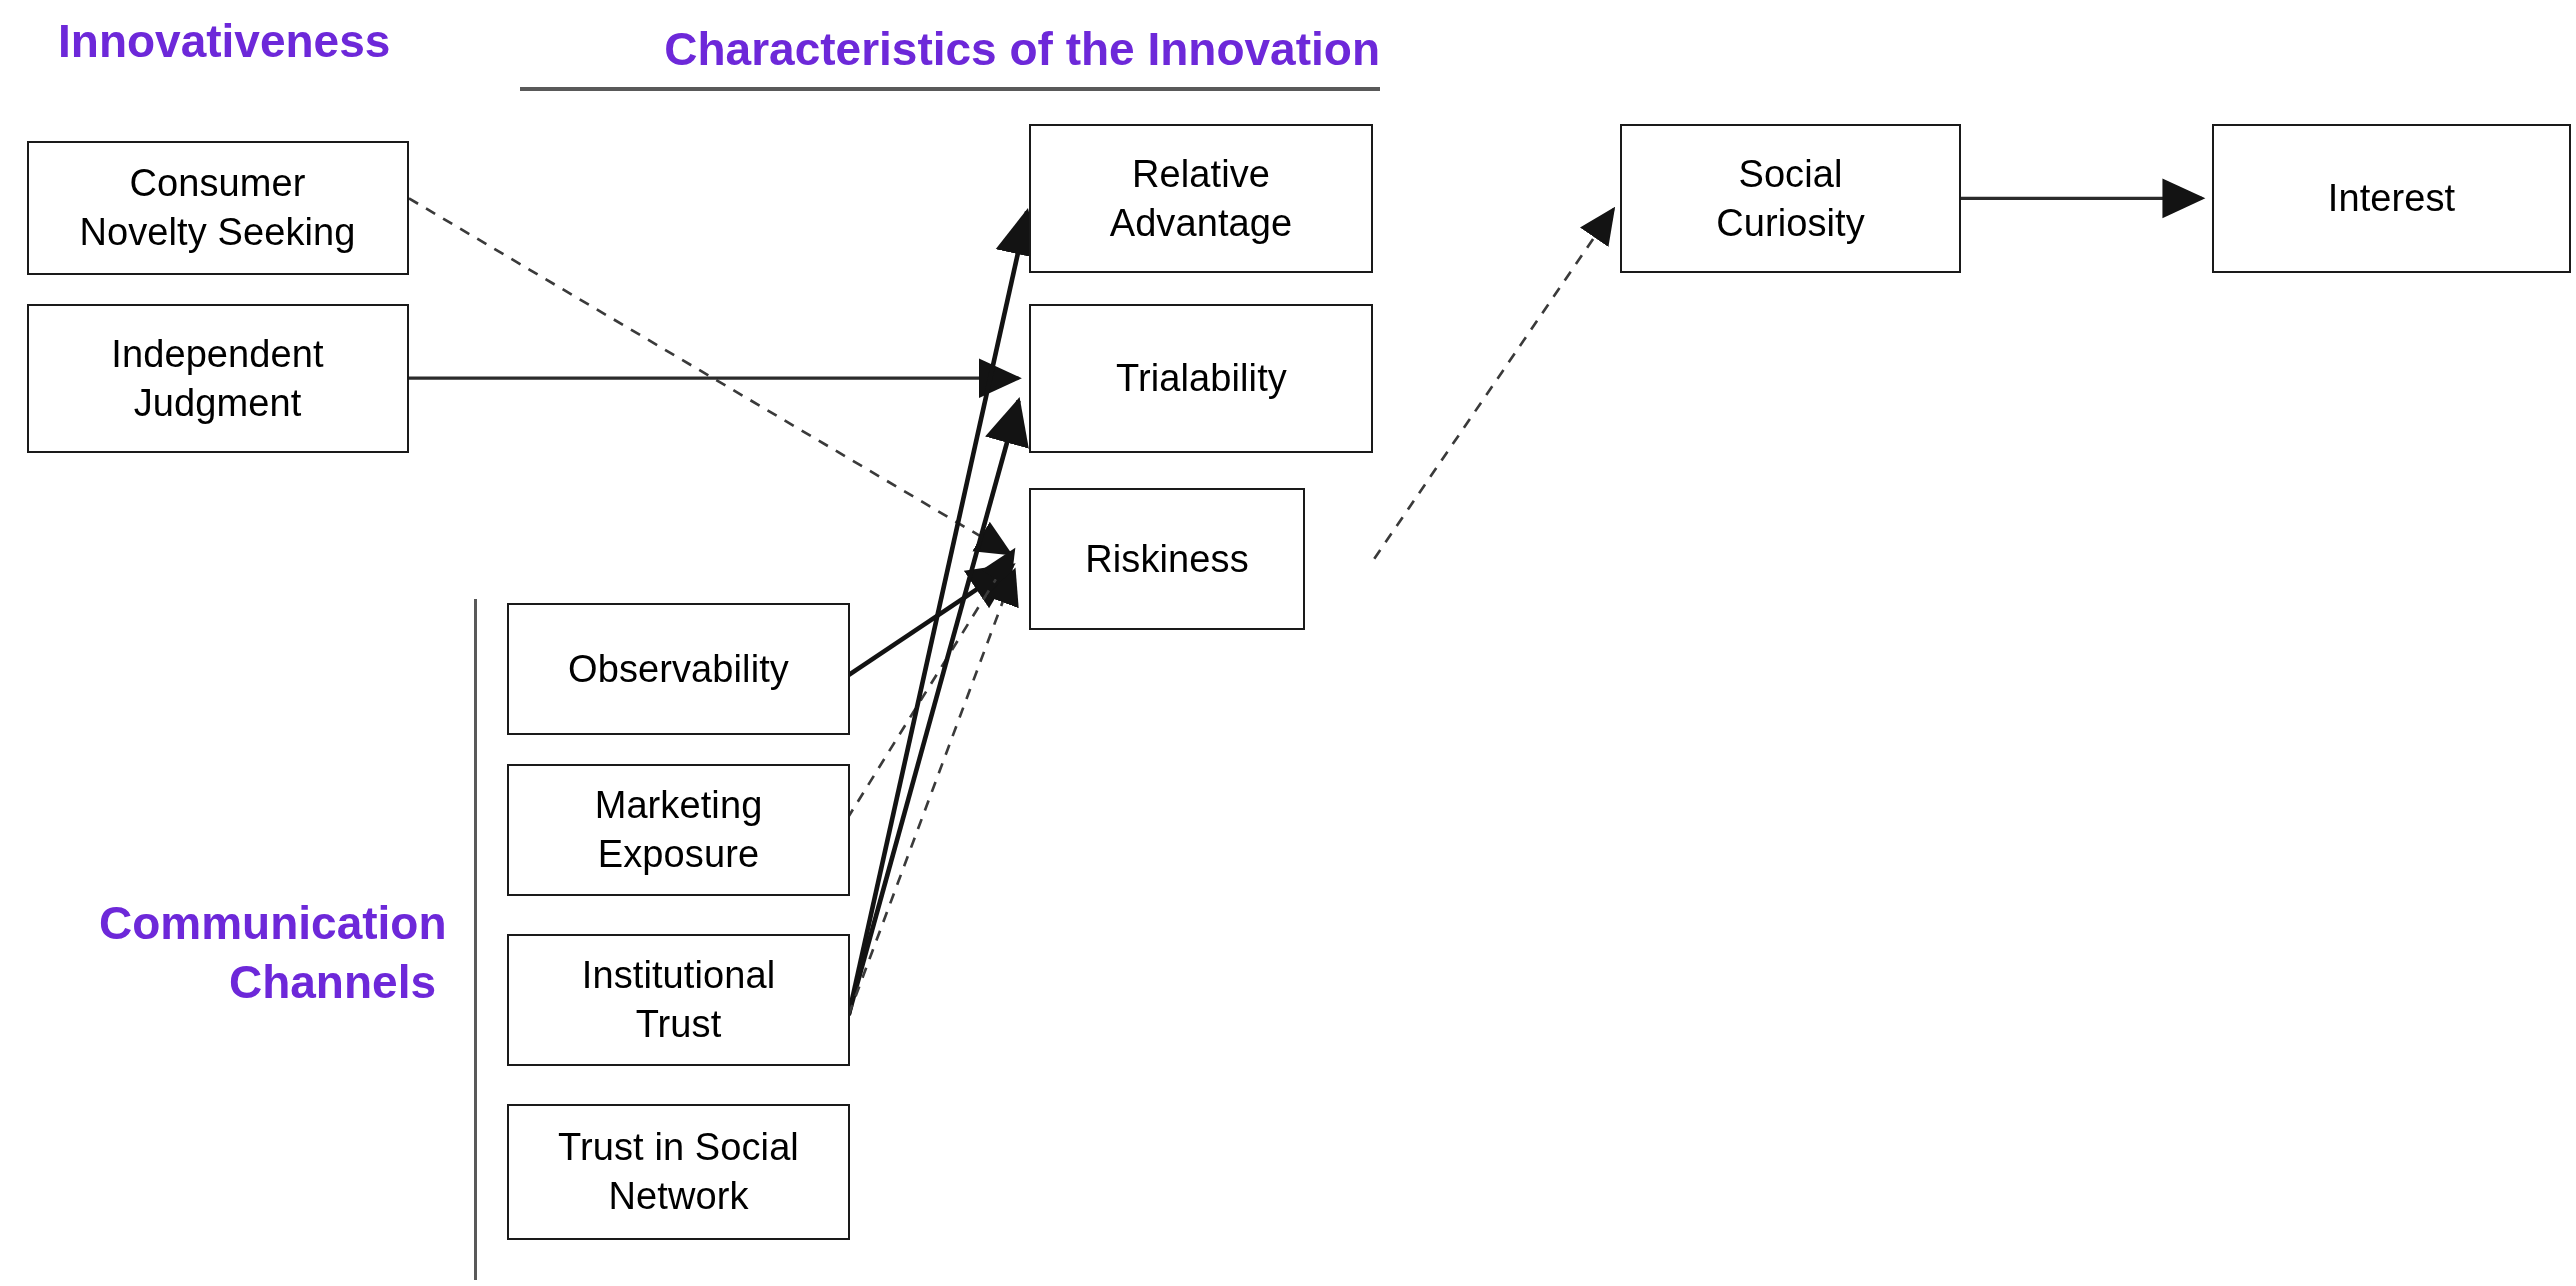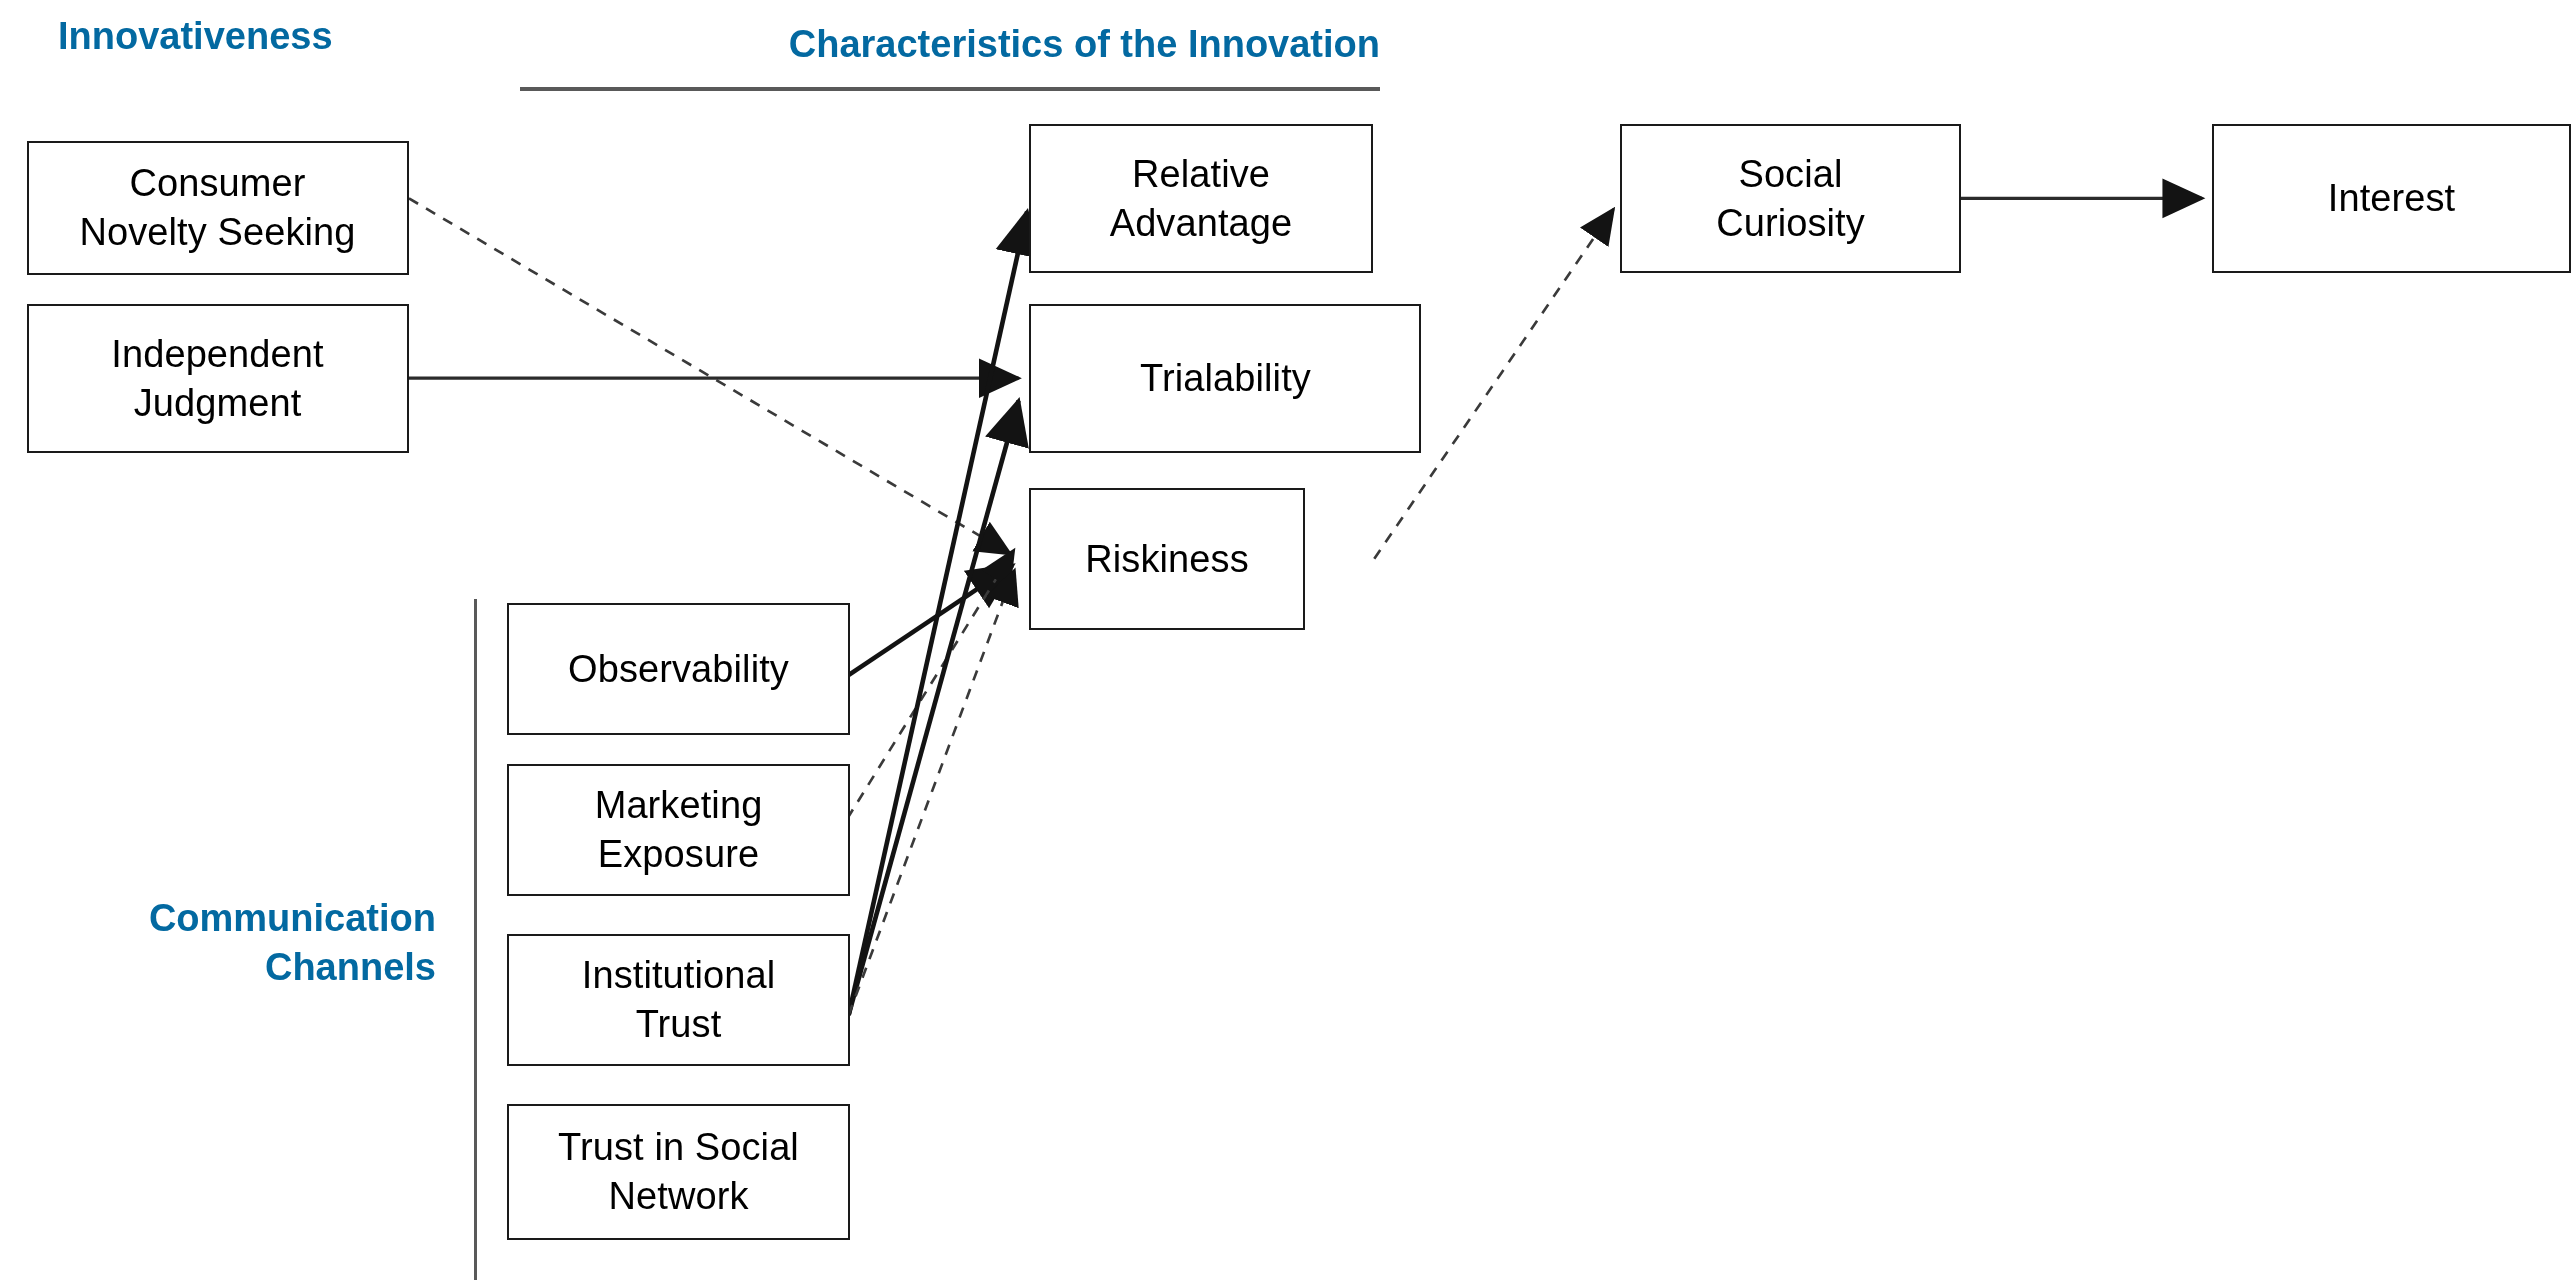--- a/index.html
+++ b/index.html
@@ -29,23 +29,23 @@
     font-size: 38px;
     line-height: 1.28;
     font-weight: 400;
     z-index: 3;
     padding: 0 8px;
     white-space: pre-line;
     letter-spacing: 0.1px;
   }
   .group-label {
     position: absolute;
-    color: #0369a1;
+    color: #6d28d9;
     font-weight: bold;
-    font-size: 38px;
+    font-size: 46px;
     line-height: 1.28;
     white-space: pre-line;
     z-index: 4;
   }
   .group-label.center { text-align: center; }
   .group-label.right  { text-align: right; }
   .rule-h {
     position: absolute;
     background: #595959;
     z-index: 2;
@@ -131,21 +131,21 @@
 
   <div class="node" style="left:26.5px; top:141px; width:382px; height:134px;">Consumer
 Novelty Seeking</div>
 
   <div class="node" style="left:26.5px; top:304px; width:382px; height:149px;">Independent
 Judgment</div>
 
   <div class="node" style="left:1029px; top:124px; width:344px; height:149px;">Relative
 Advantage</div>
 
-  <div class="node" style="left:1029px; top:304px; width:392px; height:149px;padding-left:9px;">Trialability</div>
+  <div class="node" style="left:1029px; top:304px; width:344px; height:149px;padding-left:9px;">Trialability</div>
 
   <div class="node" style="left:1029px; top:488px; width:276px; height:142px;">Riskiness</div>
 
   <div class="node" style="left:507px; top:603px; width:343px; height:132px;">Observability</div>
 
   <div class="node" style="left:507px; top:764px; width:343px; height:132px;">Marketing
 Exposure</div>
 
   <div class="node" style="left:507px; top:1104px; width:343px; height:136px;">Trust in Social
 Network</div>

